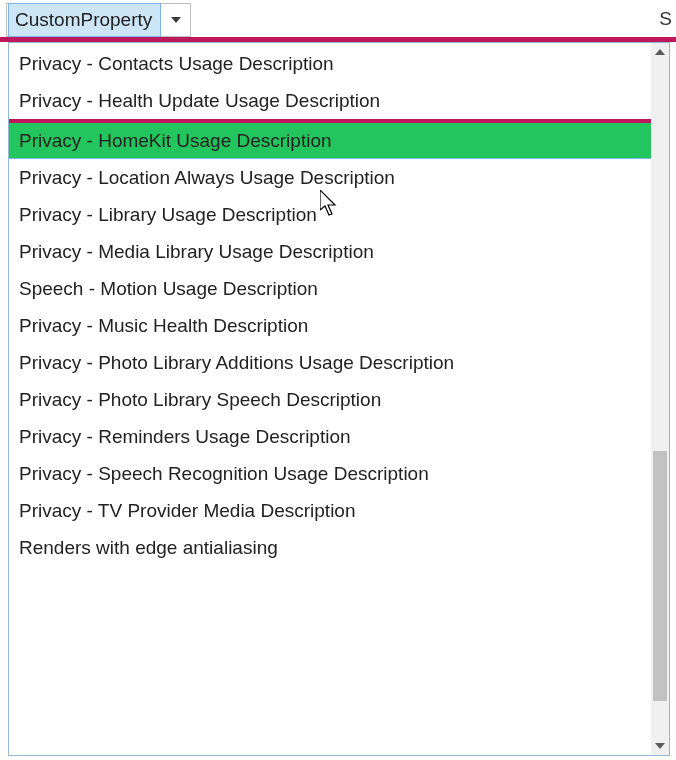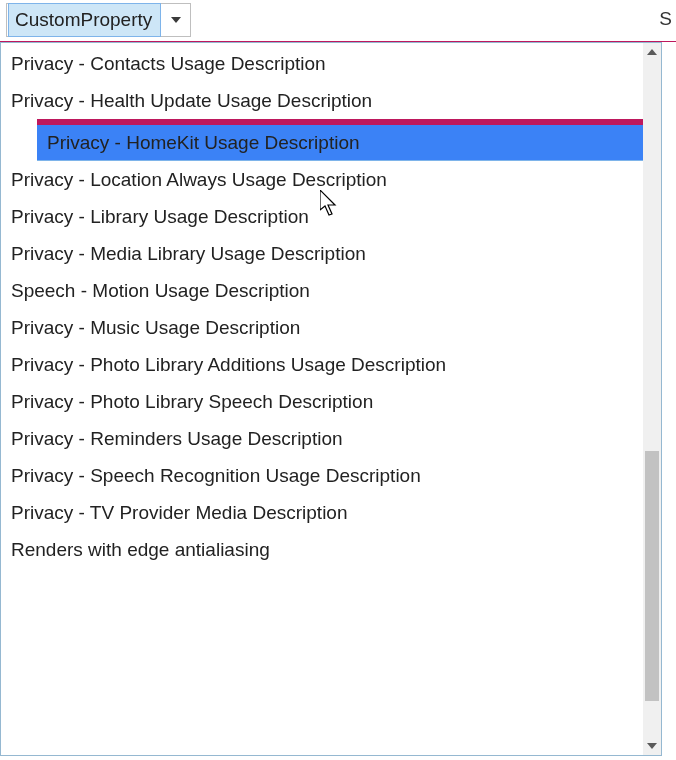--- a/index.html
+++ b/index.html
@@ -21,21 +21,21 @@
   }
   
   .combo-wrap {
     position: absolute;
     top: 0;
     left: 0;
     right: 0;
     height: 42px;
     padding: 3px 6px;
     box-sizing: border-box;
-    border-bottom: 1px solid #be185d;
+    border-bottom: 5px solid #be185d;
   }
   .combo {
     display: inline-flex;
     align-items: center;
     height: 34px;
     background: #ffffff;
     border: 1px solid #bfbfbf;
     box-sizing: border-box;
     font-size: 19px;
   }
@@ -66,21 +66,21 @@
     top: 8px;
     right: 4px;
     font-size: 19px;
     color: #333;
   }
 
   
   .dropdown {
     position: absolute;
     top: 42px;
-    left: 0;
+    left: 8px;
     width: 662px;
     height: 714px;
     border: 1px solid #95b8d1;
     background: #ffffff;
     box-sizing: border-box;
     display: flex;
     flex-direction: row;
   }
   .listbox {
     flex: 1;
@@ -90,27 +90,26 @@
   .list-item {
     height: 37px;
     line-height: 37px;
     padding: 0 10px;
     white-space: nowrap;
     overflow: hidden;
     text-overflow: clip;
     cursor: default;
   }
   .list-item.highlight {
-    background: #3b82f6;
-    border-top: 6px solid #be185d;
+    background: #22c55e;
+    border-top: 4px solid #be185d;
     border-bottom: 1px solid #7eb4ea;
     height: 35px;
     line-height: 35px;
     position: relative;
-    margin-left: 36px;
   }
   
   .sbar {
     width: 18px;
     background: #f0f0f0;
     display: flex;
     flex-direction: column;
     align-items: center;
     box-sizing: border-box;
   }
@@ -163,21 +162,21 @@
 
   <div class="dropdown">
     <div class="listbox" id="listbox">
         <div class="list-item"><span>Privacy - Contacts Usage Description</span></div>
         <div class="list-item"><span>Privacy - Health Update Usage Description</span></div>
         <div class="list-item highlight"><span>Privacy - HomeKit Usage Description</span></div>
         <div class="list-item"><span>Privacy - Location Always Usage Description</span></div>
         <div class="list-item"><span>Privacy - Library Usage Description</span></div>
         <div class="list-item"><span>Privacy - Media Library Usage Description</span></div>
         <div class="list-item"><span>Speech - Motion Usage Description</span></div>
-        <div class="list-item"><span>Privacy - Music Usage Description</span></div>
+        <div class="list-item"><span>Privacy - Music Health Description</span></div>
         <div class="list-item"><span>Privacy - Photo Library Additions Usage Description</span></div>
         <div class="list-item"><span>Privacy - Photo Library Speech Description</span></div>
         <div class="list-item"><span>Privacy - Reminders Usage Description</span></div>
         <div class="list-item"><span>Privacy - Speech Recognition Usage Description</span></div>
         <div class="list-item"><span>Privacy - TV Provider Media Description</span></div>
         <div class="list-item"><span>Renders with edge antialiasing</span></div>
       </div>
     <div class="sbar">
       <div class="sbar-btn">
         <svg viewBox="0 0 10 6">

